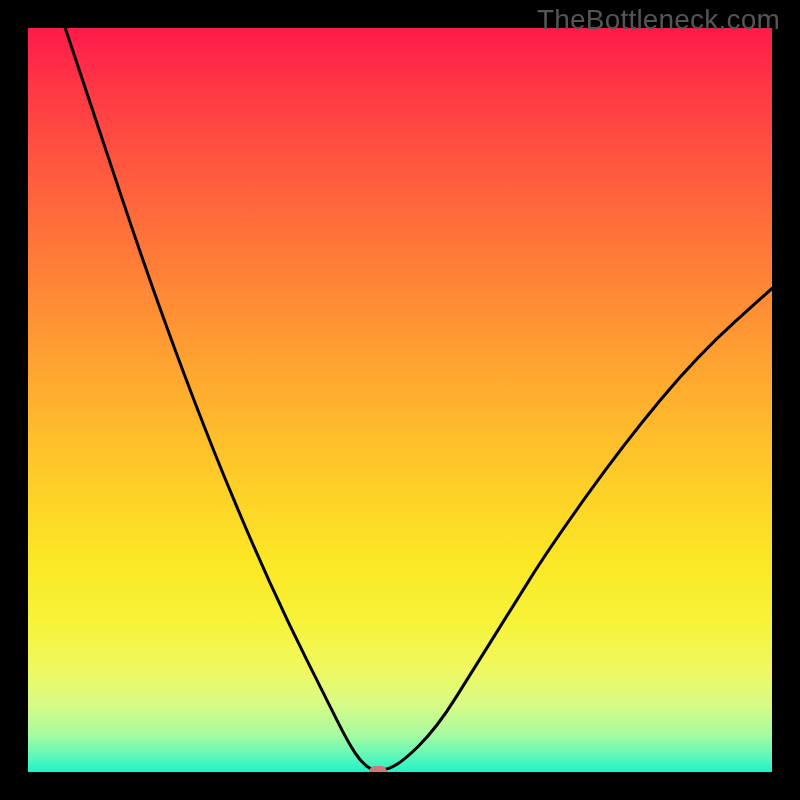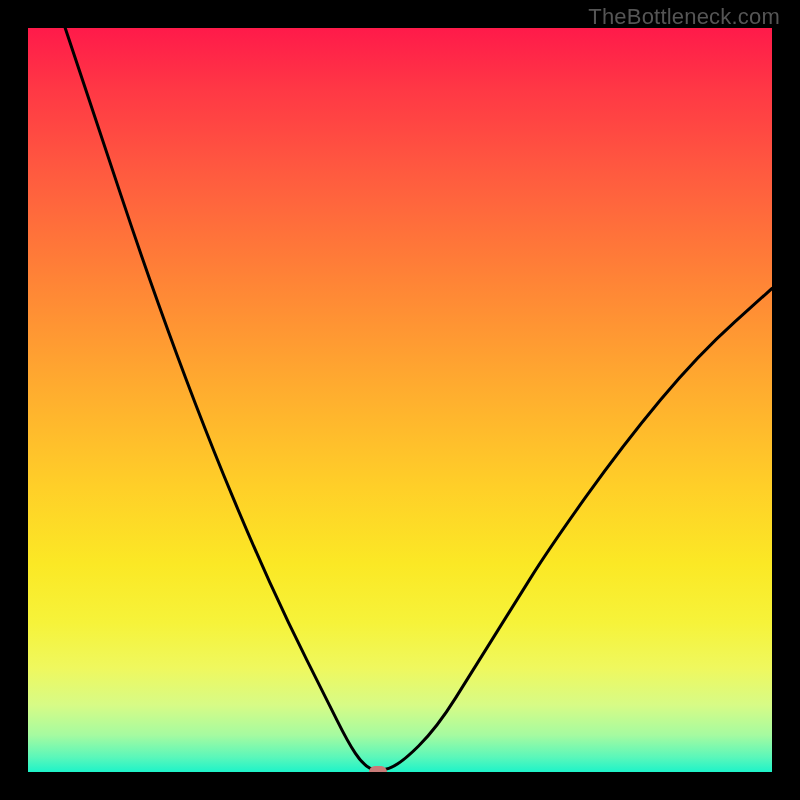--- a/index.html
+++ b/index.html
@@ -8,21 +8,21 @@
     height: 800px;
     background: #000;
     position: relative;
     font-family: Arial, Helvetica, sans-serif;
   }
   .watermark {
     position: absolute;
     top: 4px;
     right: 20px;
     color: #555;
-    font-size: 22px;
+    font-size: 28px;
     font-weight: 500;
     z-index: 10;
     letter-spacing: 0.2px;
   }
   .plot {
     position: absolute;
     left: 28px;
     top: 28px;
     width: 744px;
     height: 744px;

